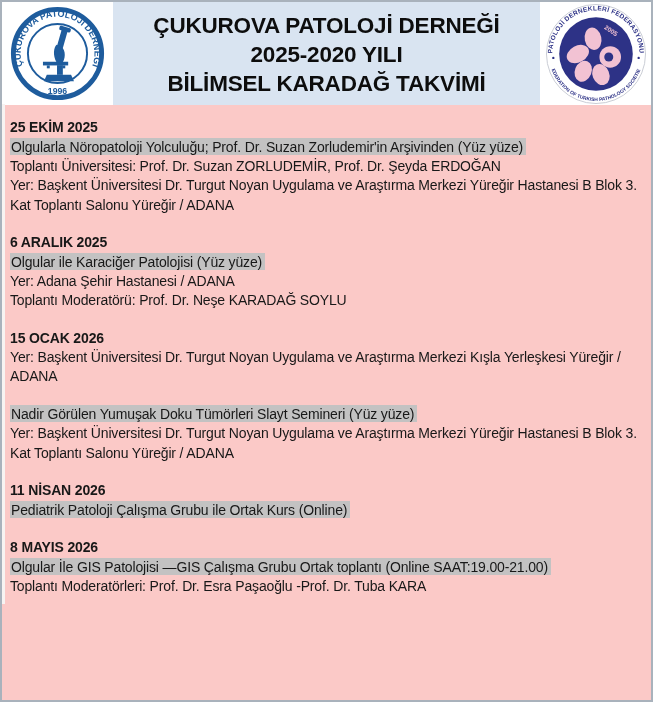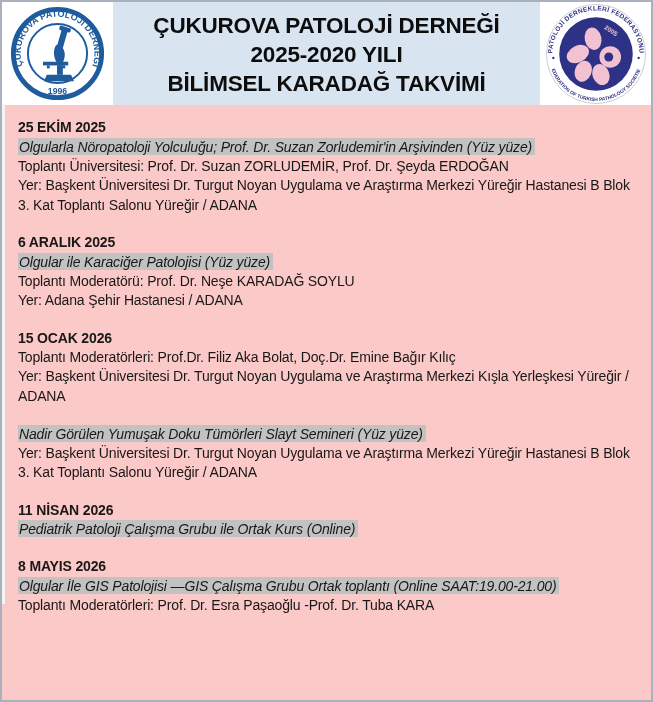--- a/index.html
+++ b/index.html
@@ -19,25 +19,25 @@
   }
   .header-center {
     flex:1 1 auto; display:flex; flex-direction:column;
     align-items:center; justify-content:center; padding-top:2px;
   }
   .title-line {
     font-weight:bold; font-size:22.5px; line-height:29px;
     color:#0d0d0d; letter-spacing:-0.2px; white-space:nowrap;
   }
   
-  .body-area { padding:13px 8px 0 16px; flex:1 1 auto; }
+  .body-area { padding:13px 8px 0 8px; flex:1 1 auto; }
   .event { margin-bottom:18px; font-size:14px; line-height:19.4px; color:#181818; letter-spacing:-0.15px; }
   .event:last-child { margin-bottom:15px; }
   .event-date { font-weight:bold; }
-  .event-title { font-style:italic; }
+  .event-title { }
   .event-title .hl { background:#c3c2c2; padding:0.5px 3px 0.5px 1px; }
   .event-line { }
   
   .edge-strip { position:absolute; left:0; top:102px; width:3px; height:500px; background:#f7f3f2; }
   
   .svg-txt { font-family:"Liberation Sans","DejaVu Sans",sans-serif; font-weight:bold; }
 </style>
 </head>
 <body>
 
@@ -111,26 +111,25 @@
   <div class="body-area">
       <div class="event">
         <div class="event-date">25 EKİM 2025</div>
         <div class="event-title"><span class="hl">Olgularla Nöropatoloji Yolculuğu; Prof. Dr. Suzan Zorludemir'in Arşivinden (Yüz yüze)</span></div>
         <div class="event-line">Toplantı Üniversitesi: Prof. Dr. Suzan ZORLUDEMİR, Prof. Dr. Şeyda ERDOĞAN</div>
         <div class="event-line">Yer: Başkent Üniversitesi Dr. Turgut Noyan Uygulama ve Araştırma Merkezi Yüreğir Hastanesi B Blok 3. Kat Toplantı Salonu Yüreğir / ADANA</div>
       </div>
       <div class="event">
         <div class="event-date">6 ARALIK 2025</div>
         <div class="event-title"><span class="hl">Olgular ile Karaciğer Patolojisi (Yüz yüze)</span></div>
+        <div class="event-line">Yer: Adana Şehir Hastanesi / ADANA</div>
         <div class="event-line">Toplantı Moderatörü: Prof. Dr. Neşe KARADAĞ SOYLU</div>
-        <div class="event-line">Yer: Adana Şehir Hastanesi / ADANA</div>
       </div>
       <div class="event">
         <div class="event-date">15 OCAK 2026</div>
-        <div class="event-line">Toplantı Moderatörleri: Prof.Dr. Filiz Aka Bolat, Doç.Dr. Emine Bağır Kılıç</div>
         <div class="event-line">Yer: Başkent Üniversitesi Dr. Turgut Noyan Uygulama ve Araştırma Merkezi Kışla Yerleşkesi Yüreğir / ADANA</div>
       </div>
       <div class="event">
         <div class="event-title"><span class="hl">Nadir Görülen Yumuşak Doku Tümörleri Slayt Semineri (Yüz yüze)</span></div>
         <div class="event-line">Yer: Başkent Üniversitesi Dr. Turgut Noyan Uygulama ve Araştırma Merkezi Yüreğir Hastanesi B Blok 3. Kat Toplantı Salonu Yüreğir / ADANA</div>
       </div>
       <div class="event">
         <div class="event-date">11 NİSAN 2026</div>
         <div class="event-title"><span class="hl">Pediatrik Patoloji Çalışma Grubu ile Ortak Kurs (Online)</span></div>
       </div>

